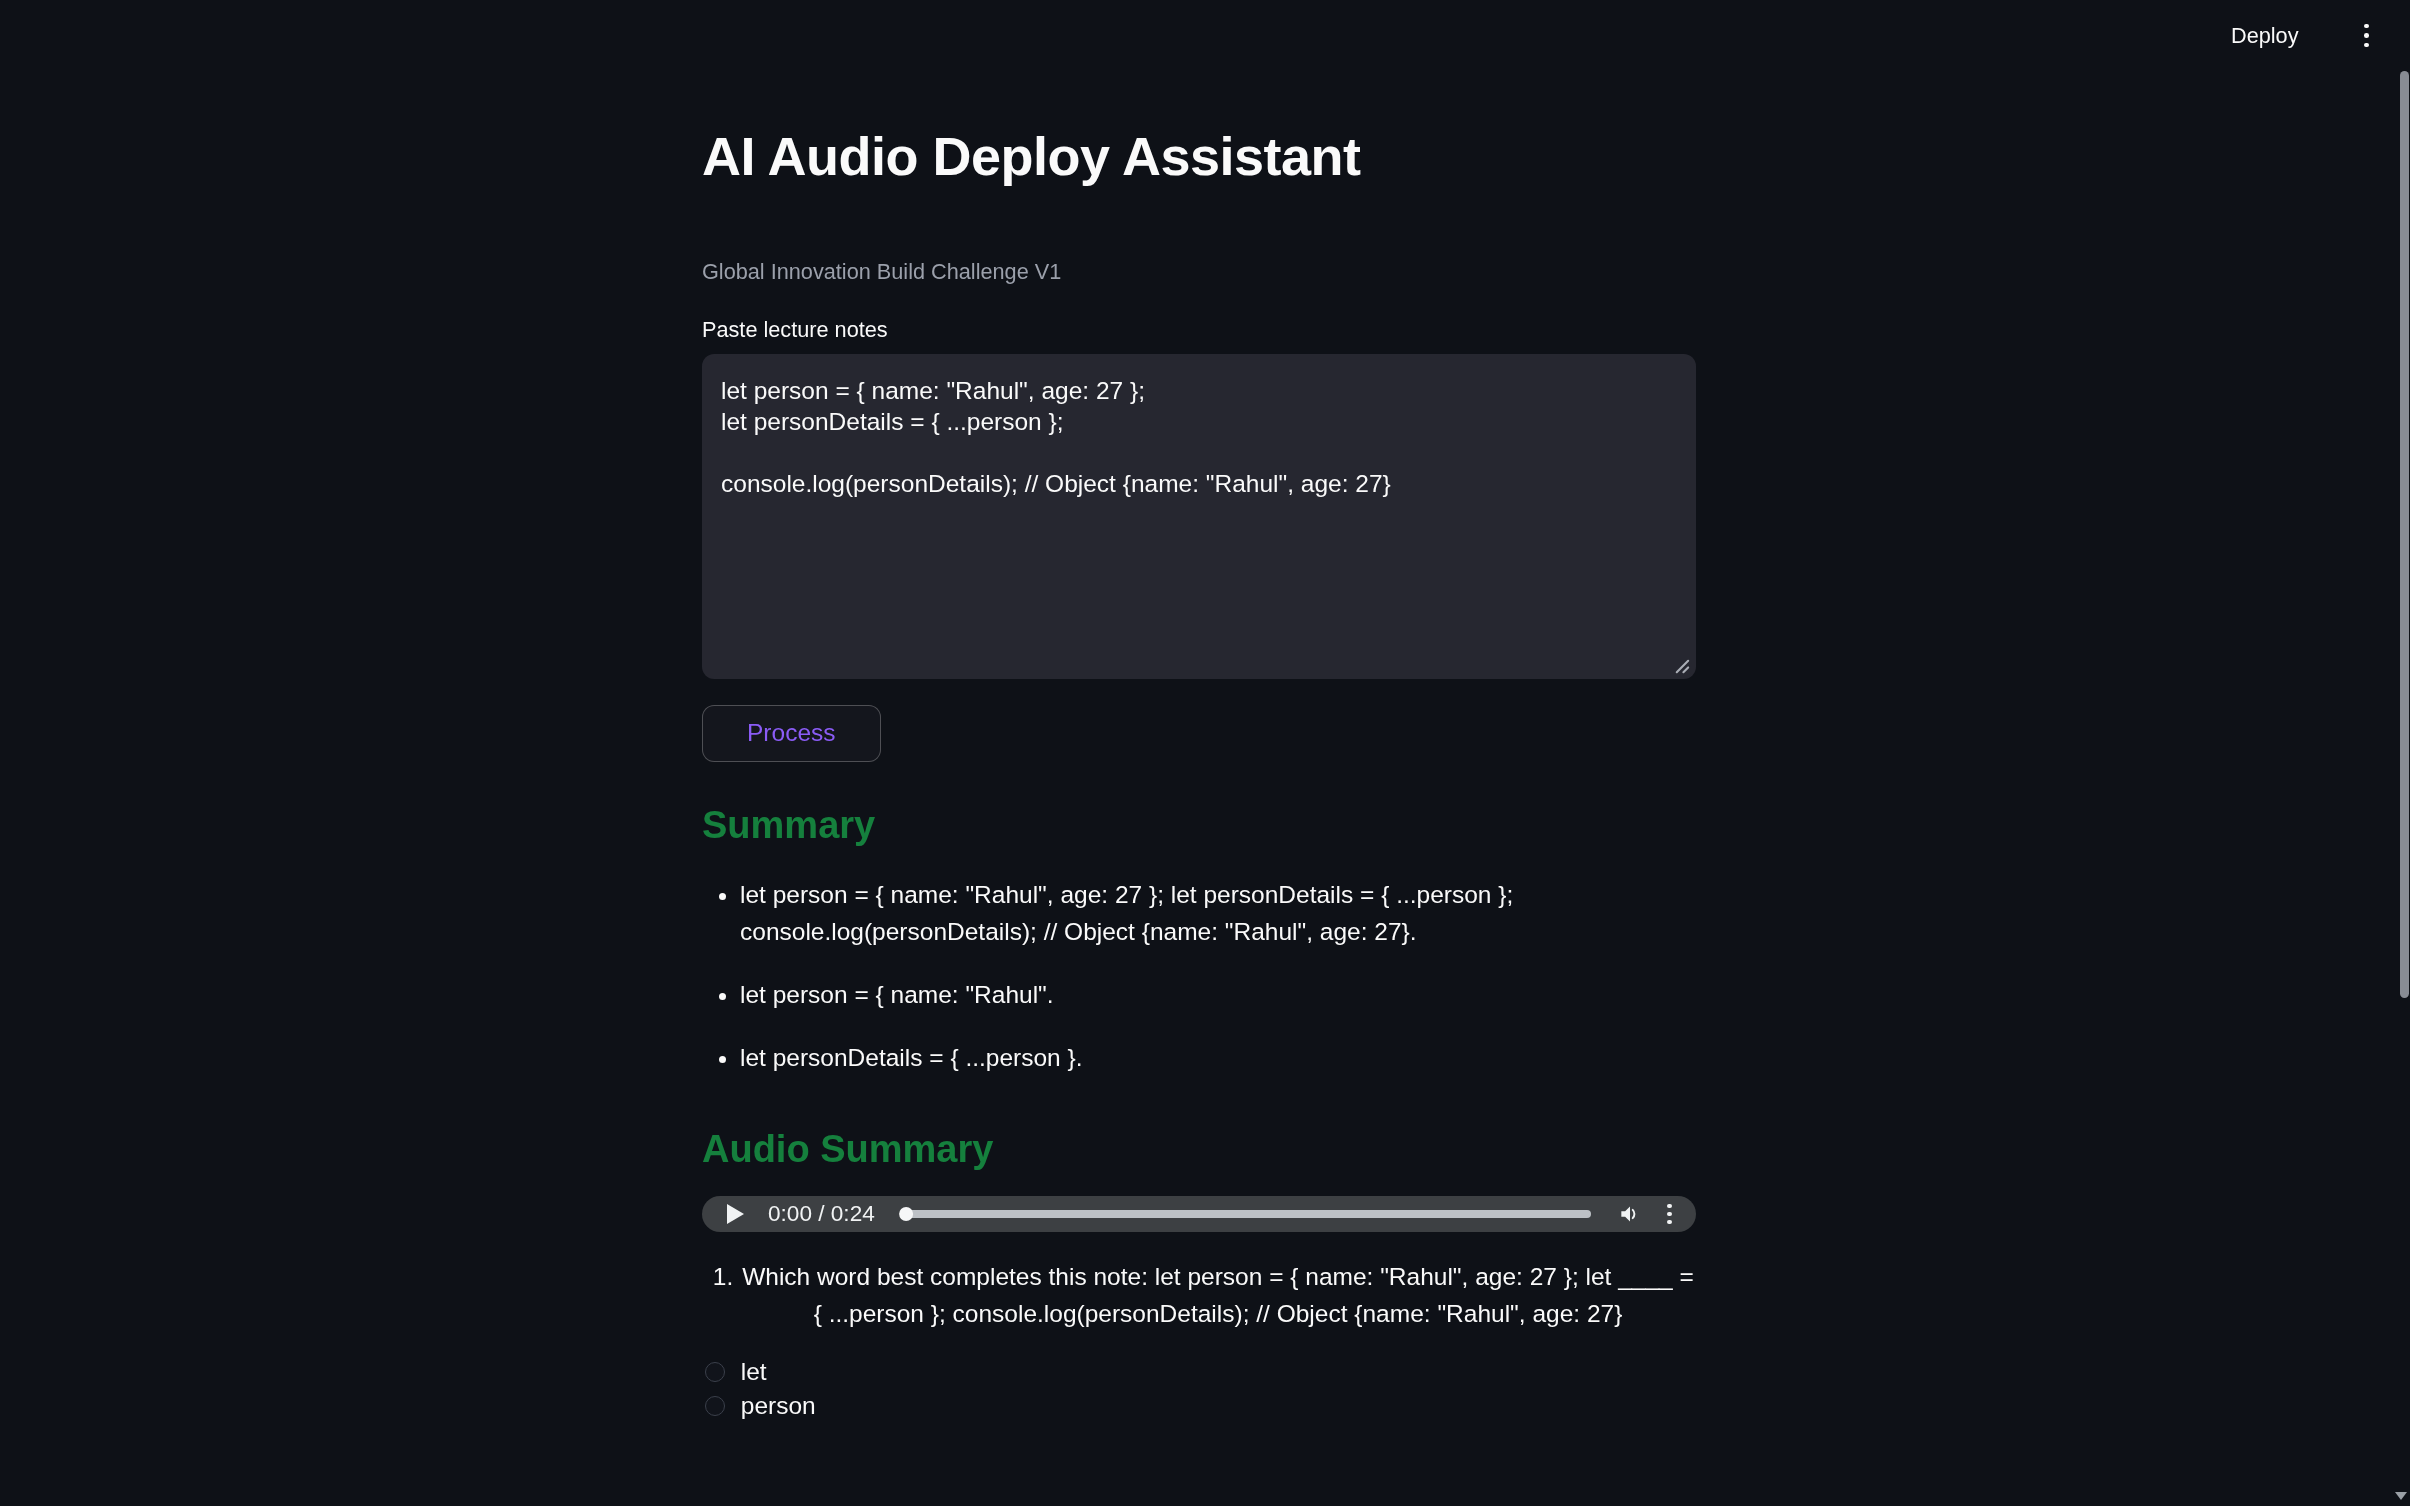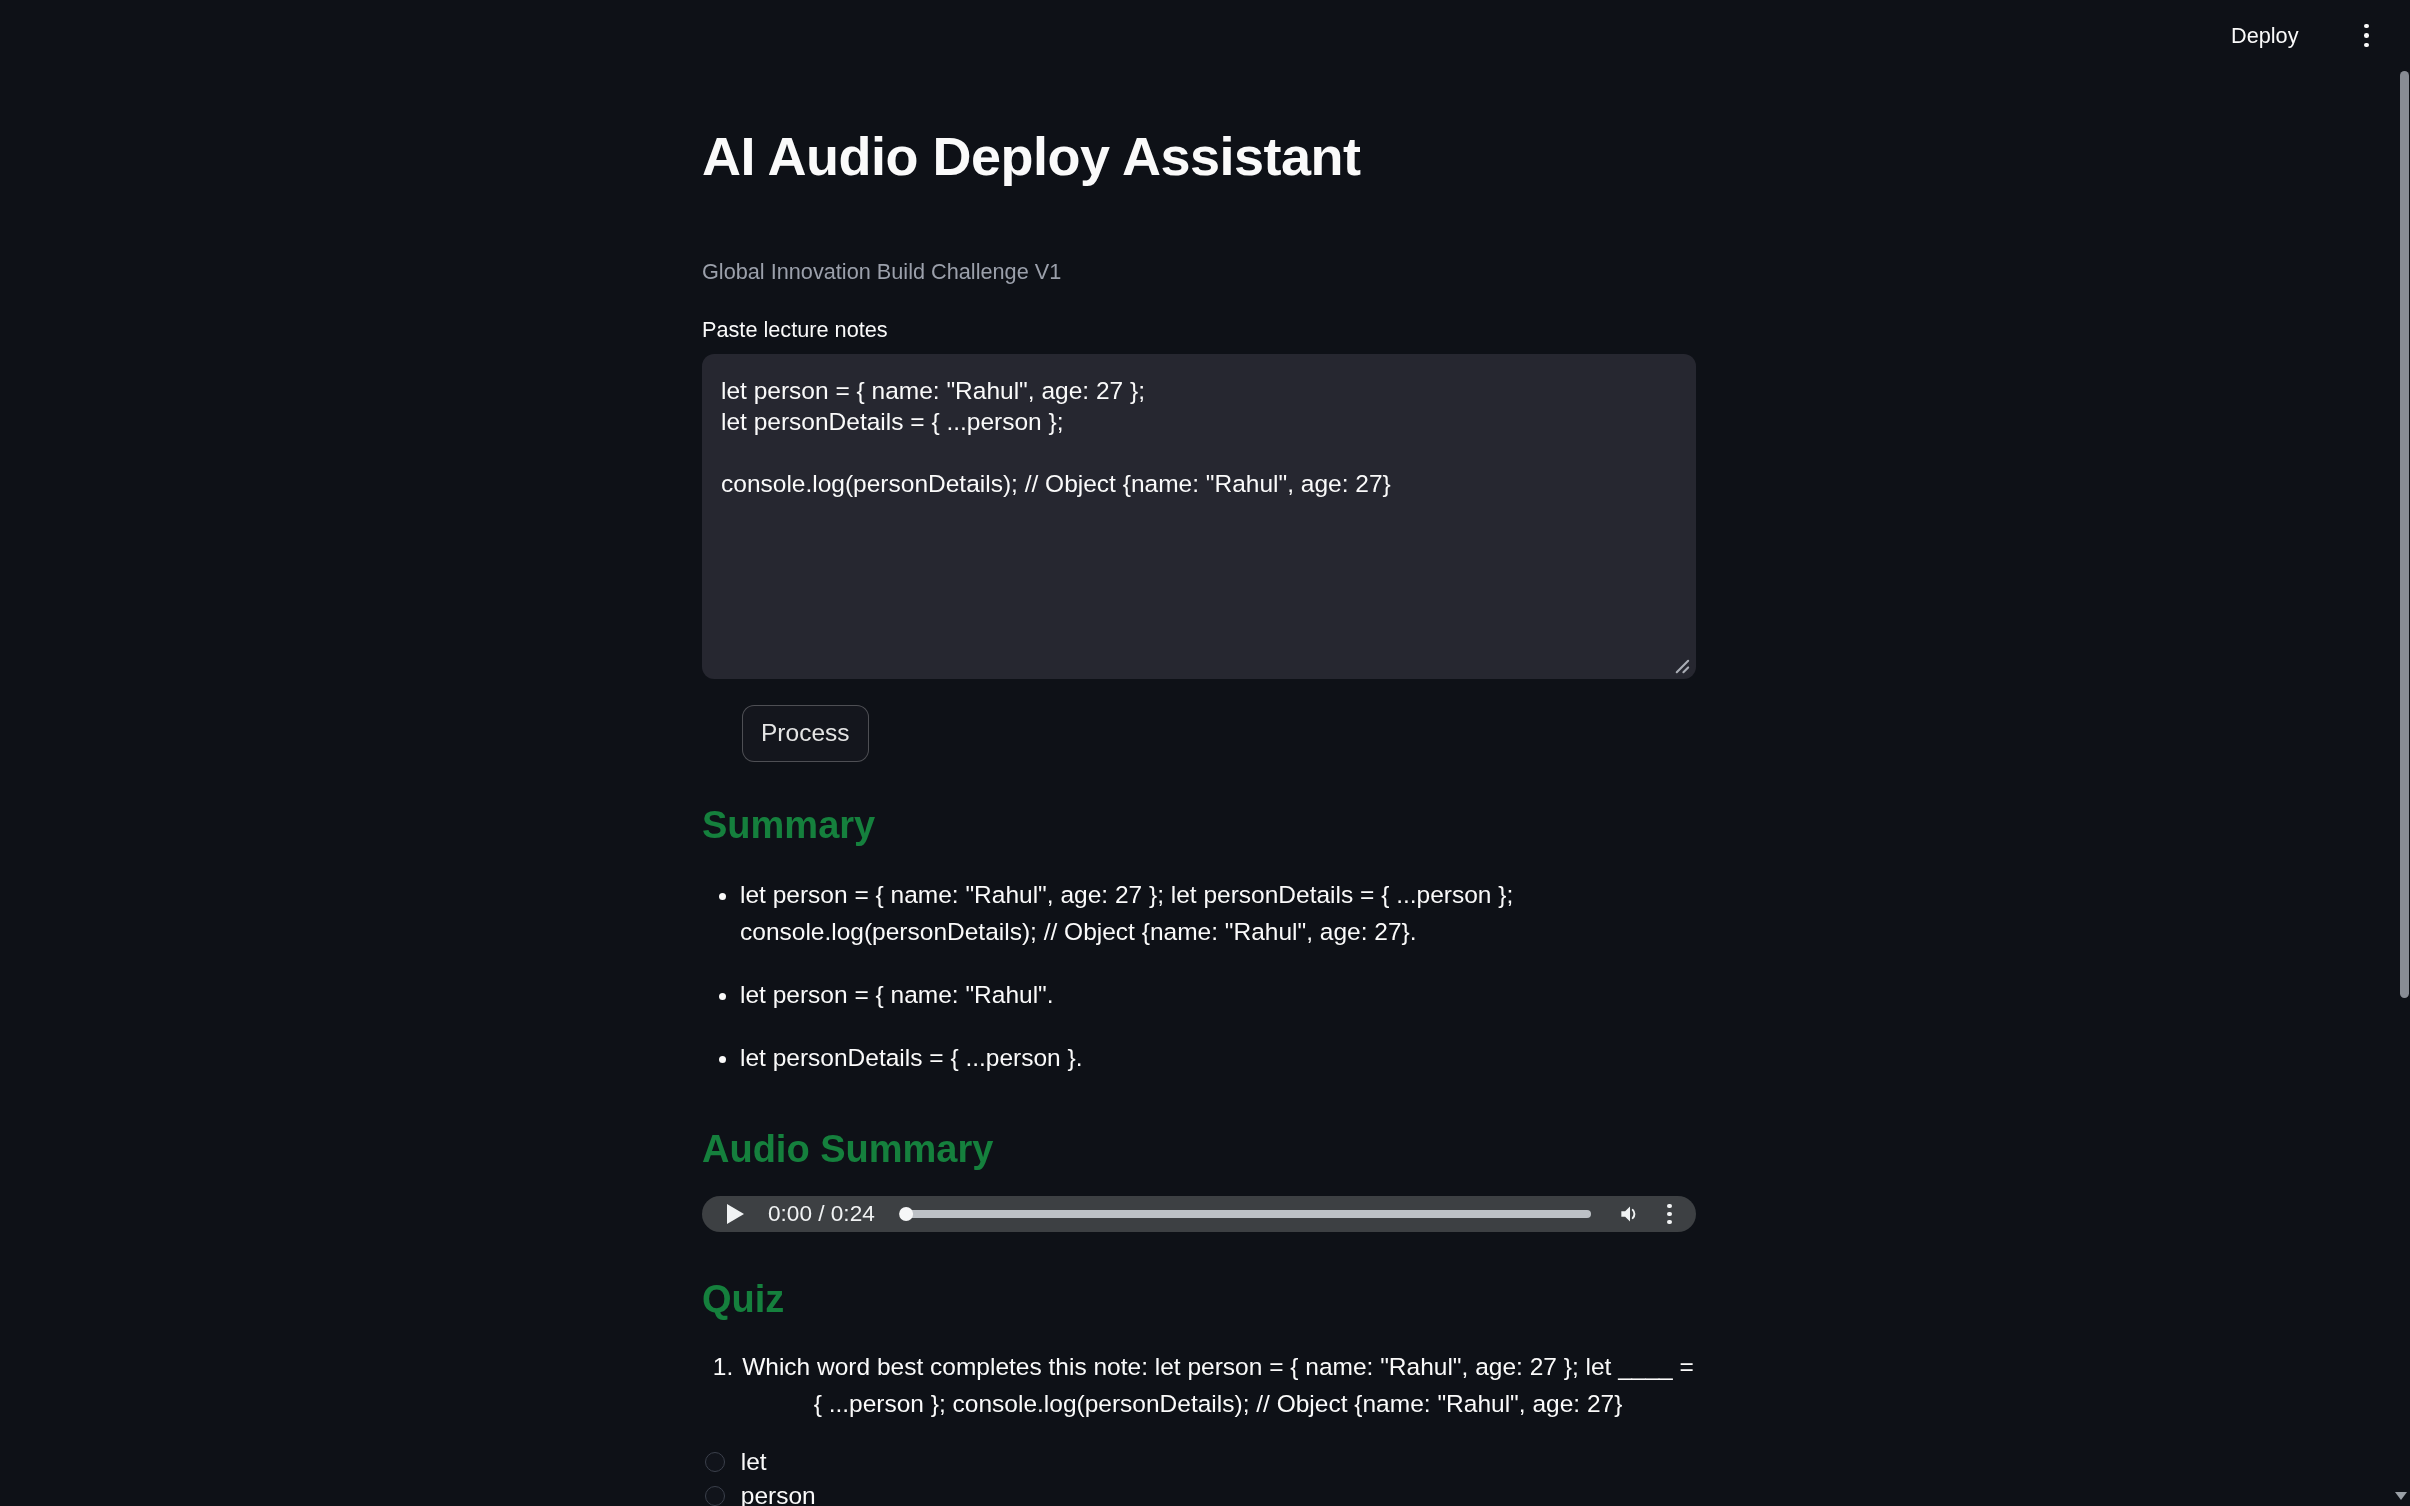--- a/index.html
+++ b/index.html
@@ -49,26 +49,26 @@
     border: none; border-radius: 12.2px;
     padding: 21px 19px;
     font-family: "Liberation Sans", sans-serif;
     font-size: 24.5px; line-height: 31px;
     resize: none; outline: none; display: block;
   }
   .resize-handle { position: absolute; right: 4.7px; bottom: 4.7px; opacity: 0.9; }
 
   .process-btn {
     margin-top: 26px;
-    background: #14161d; color: #e5e5e5;
+    background: #14161d; color: #8b5cf6;
     border: 0.9px solid rgba(250,250,250,0.25);
     border-radius: 12.2px;
     font-family: "Liberation Sans", sans-serif;
     font-size: 24.5px; line-height: 1;
-    padding: 15px 18px; cursor: pointer; margin-left: 40px;
+    padding: 15px 44px; cursor: pointer;
   }
 
   h2.section { font-size: 38px; line-height: 45px; font-weight: 700; color: #15803d; }
   .h-summary { margin-top: 41px; }
   .h-audio   { margin-top: 51px; }
   .h-quiz    { margin-top: 45px; }
 
   ul.summary-list { margin-top: 28px; padding-left: 38px; }
   ul.summary-list li {
     font-size: 24.5px; line-height: 37px; margin-bottom: 26px; color: #fafafa;
@@ -183,21 +183,20 @@
         <path d="M14.5 8.2a5.4 5.4 0 0 1 0 7.6" stroke="#f1f3f4" stroke-width="1.8" fill="none" stroke-linecap="round"></path>
       </svg>
     </button>
     <button class="audio-menu-btn" aria-label="more options">
       <i></i>
         <i></i>
         <i></i>
     </button>
   </div>
 
-  <h2 class="section h-quiz">Quiz</h2>
 
   <ol class="quiz-list">
     <li>Which word best completes this note: let person = { name: "Rahul", age: 27 }; let ____ = { ...person }; console.log(personDetails); // Object {name: "Rahul", age: 27}</li>
   </ol>
 
   <div class="radio-group">
     <div class="radio-row">
       <span class="radio-circle"></span>
       <span class="radio-label">let</span>
     </div>

